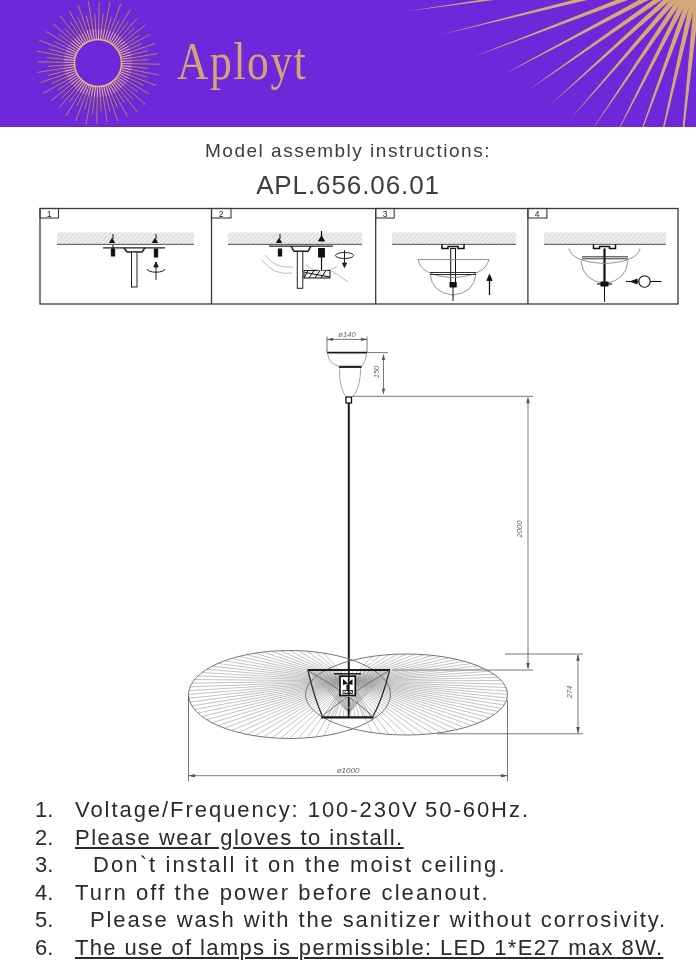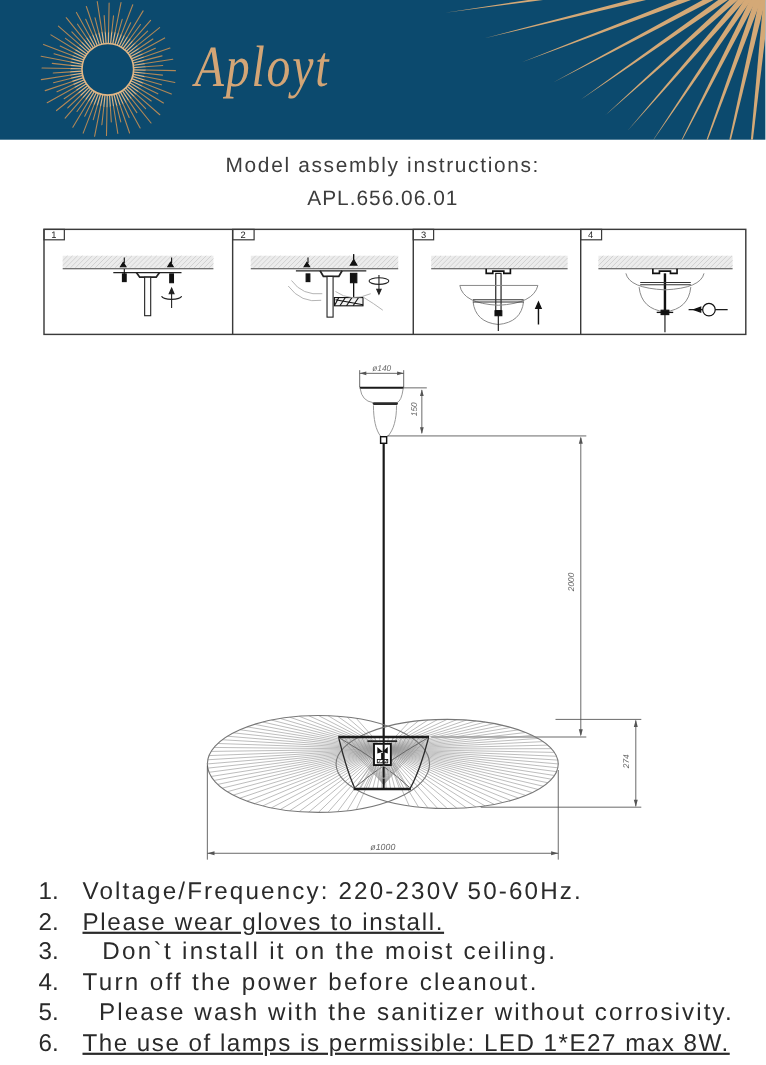--- a/index.html
+++ b/index.html
@@ -2,21 +2,21 @@
 <html><head>
 <meta charset="utf-8">
 <style>
 html,body{margin:0;padding:0;background:#fff;}
 body{width:696px;height:968px;position:relative;font-family:"Liberation Sans",sans-serif;overflow:hidden;}
 .abs{position:absolute;}
 </style>
 </head>
 <body>
 
-<div class="abs" style="left:0;top:0;width:696px;height:127px;background:#0c4a6e;overflow:hidden;font-style:italic;">
+<div class="abs" style="left:0;top:0;width:696px;height:127px;background:#6d28d9;overflow:hidden;">
 
 <svg class="abs" style="left:0;top:0;" width="696" height="127" viewBox="0 0 696 127">
 <g stroke="#dcb384" stroke-width="1.1" stroke-linecap="round">
 <line x1="122.0" y1="63.5" x2="132.0" y2="63.7"></line>
 <line x1="121.9" y1="65.6" x2="131.8" y2="66.6"></line>
 <line x1="121.5" y1="67.6" x2="131.4" y2="69.6"></line>
 <line x1="121.1" y1="69.7" x2="130.7" y2="72.5"></line>
 <line x1="120.4" y1="71.7" x2="129.7" y2="75.3"></line>
 <line x1="119.5" y1="73.6" x2="128.5" y2="78.0"></line>
 <line x1="118.5" y1="75.4" x2="127.1" y2="80.6"></line>
@@ -176,21 +176,21 @@
 <polygon points="440.5,34.7 699.2,-33.2 700.8,-26.8"></polygon>
 <polygon points="404.6,11.5 699.5,-33.3 700.5,-26.7"></polygon>
 </g>
 </svg>
 
 <div class="abs" style="left:177px;top:31px;width:175px;font-family:'Liberation Serif',serif;font-size:53px;color:#d3a576;letter-spacing:2px;transform:scaleX(0.82);transform-origin:0 0;">Aployt</div>
 </div>
 
 <div class="abs" style="left:0;top:140px;width:696px;text-align:center;font-size:19px;color:#3d3d3d;letter-spacing:1.5px;">Model assembly instructions:</div>
 
-<div class="abs" style="left:0;top:170px;width:696px;text-align:center;font-size:19px;color:#3d3d3d;letter-spacing:0.9px;">APL.656.06.01</div>
+<div class="abs" style="left:0;top:170px;width:696px;text-align:center;font-size:26px;color:#3d3d3d;letter-spacing:0.9px;">APL.656.06.01</div>
 
 <svg class="abs" style="left:0;top:0;" width="696" height="968" viewBox="0 0 696 968">
 <defs></defs>
 
 <g fill="none" stroke="#3a3a3a" stroke-width="1.3">
 <rect x="40" y="208.5" width="638" height="95.5"></rect>
 <line x1="211.5" y1="208.5" x2="211.5" y2="304"></line>
 <line x1="375.7" y1="208.5" x2="375.7" y2="304"></line>
 <line x1="527.9" y1="208.5" x2="527.9" y2="304"></line>
 </g>
@@ -707,21 +707,21 @@
 <path d="M188.5,775.7 l6.5,-1.8 l0,3.6 z"></path>
 <path d="M507.5,775.7 l-6.5,-1.8 l0,3.6 z"></path>
 </g>
 <text x="348" y="772.5" font-size="8" fill="#666" text-anchor="middle" font-style="italic" font-family="Liberation Sans">ø1000</text>
 </svg>
 
 <div class="abs" style="left:0;top:796px;width:696px;font-size:22px;color:#2a2a2a;line-height:27.7px;">
 
 <div style="position:relative;">
       <span style="position:absolute;left:35px;">1.</span>
-      <span style="position:absolute;left:75px;letter-spacing:1.95px;">Voltage/Frequency: 220-230V 50-60Hz.</span>
+      <span style="position:absolute;left:75px;letter-spacing:1.95px;">Voltage/Frequency: 100-230V 50-60Hz.</span>
     </div>
 
 <div style="position:relative;top:27.6px;">
       <span style="position:absolute;left:35px;">2.</span>
       <span style="position:absolute;left:75px;letter-spacing:1.5px;text-decoration:underline;">Please wear gloves to install.</span>
     </div>
 
 <div style="position:relative;top:55.2px;">
       <span style="position:absolute;left:35px;">3.</span>
       <span style="position:absolute;left:75px;letter-spacing:2.1px;margin-left:18px;">Don`t install it on the moist ceiling.</span>

